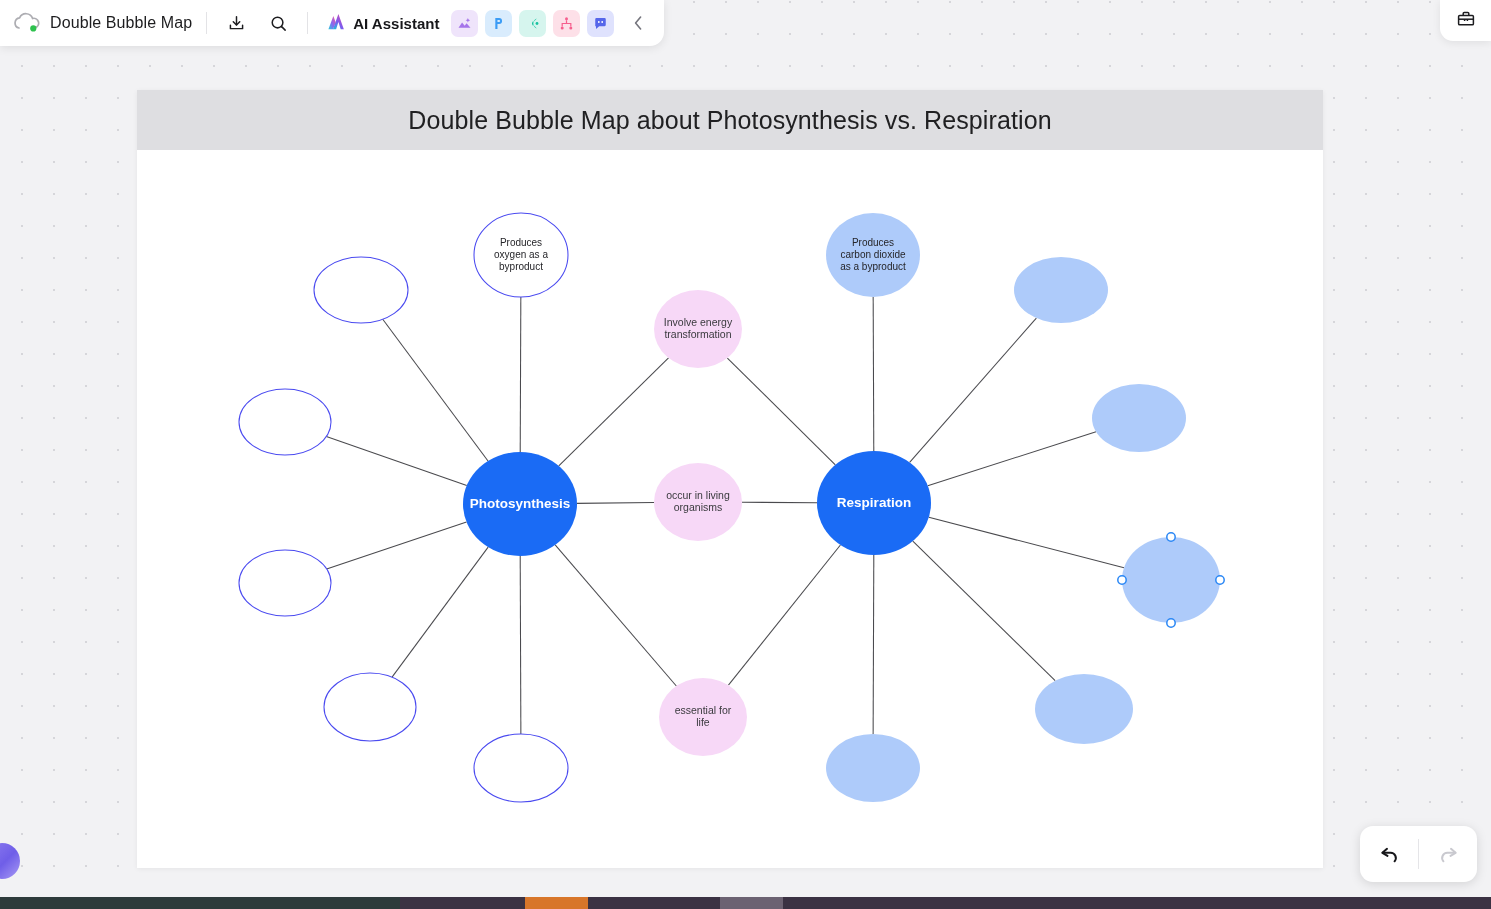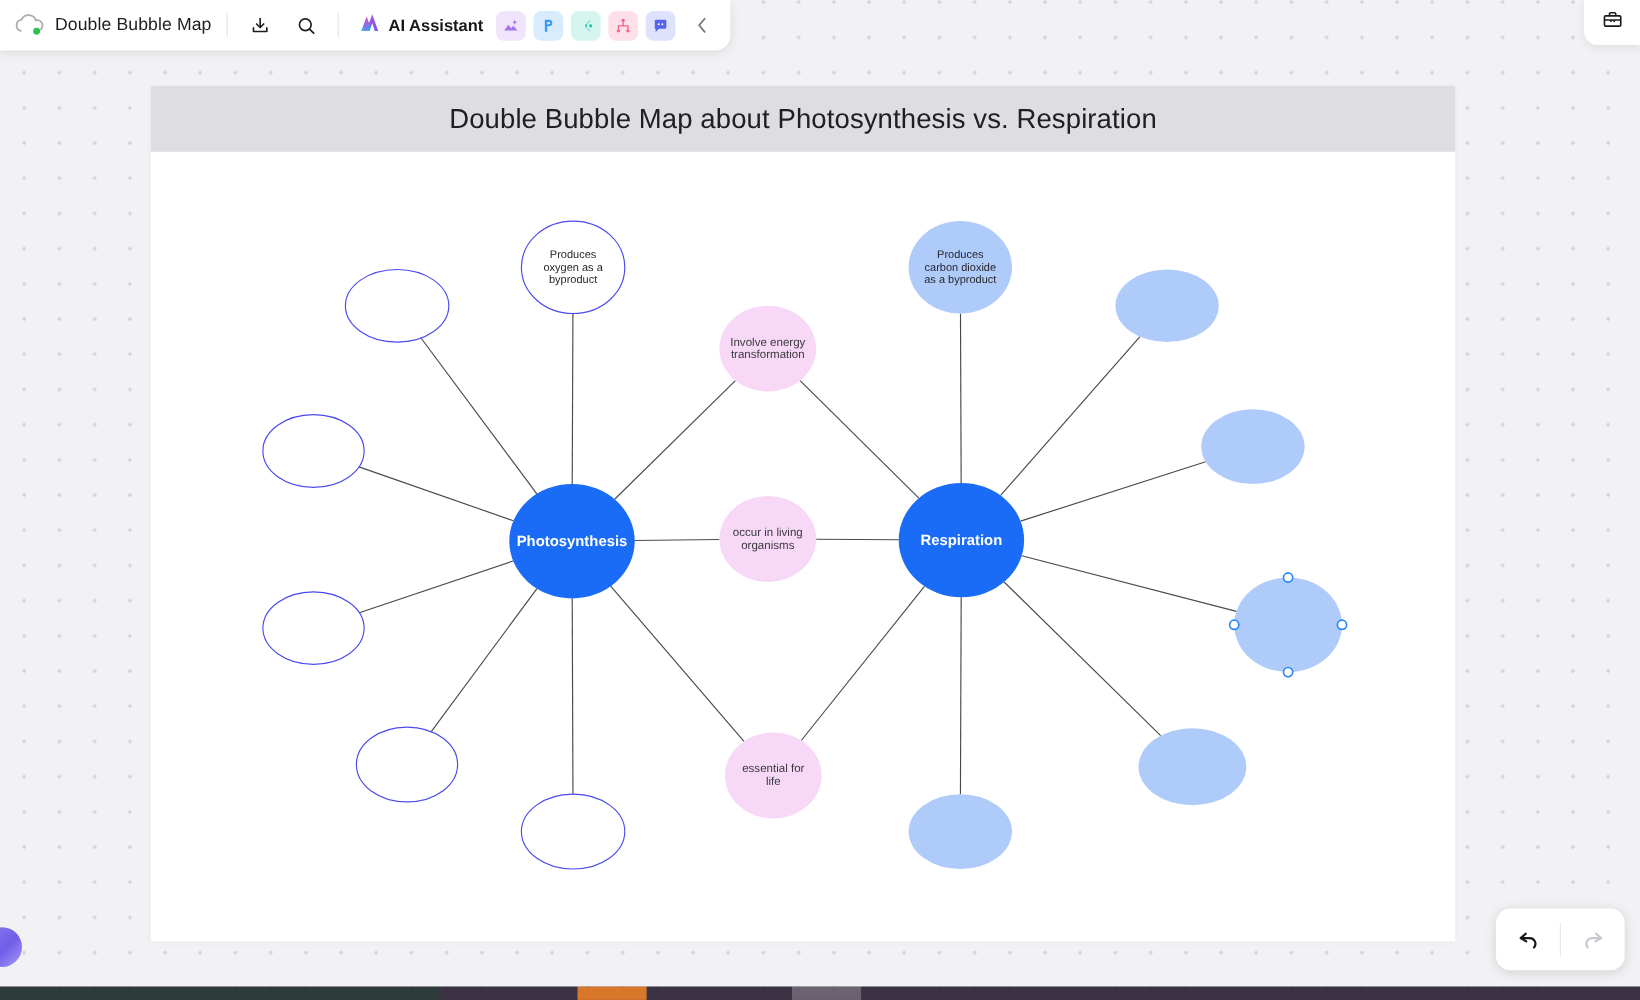--- a/index.html
+++ b/index.html
@@ -63,21 +63,21 @@
   #toolbox-panel {
     position: absolute; top: 0; right: 0;
     width: 51px; height: 41px;
     background: #fff; border-bottom-left-radius: 13px;
     display: flex; align-items: center; justify-content: center;
     box-shadow: 0 2px 9px rgba(0,0,0,.08); z-index: 40;
   }
 
   
   #diagram-sheet {
-    position: absolute; left: 137px; top: 78px;
+    position: absolute; left: 137px; top: 90px;
     width: 1186px; height: 778px;
     background: #ffffff;
     box-shadow: 0 1px 5px rgba(0,0,0,.06);
     z-index: 10;
   }
   #sheet-title-bar {
     height: 60px; background: #dedee1;
     display: flex; align-items: center; justify-content: center;
   }
   #sheet-title {

